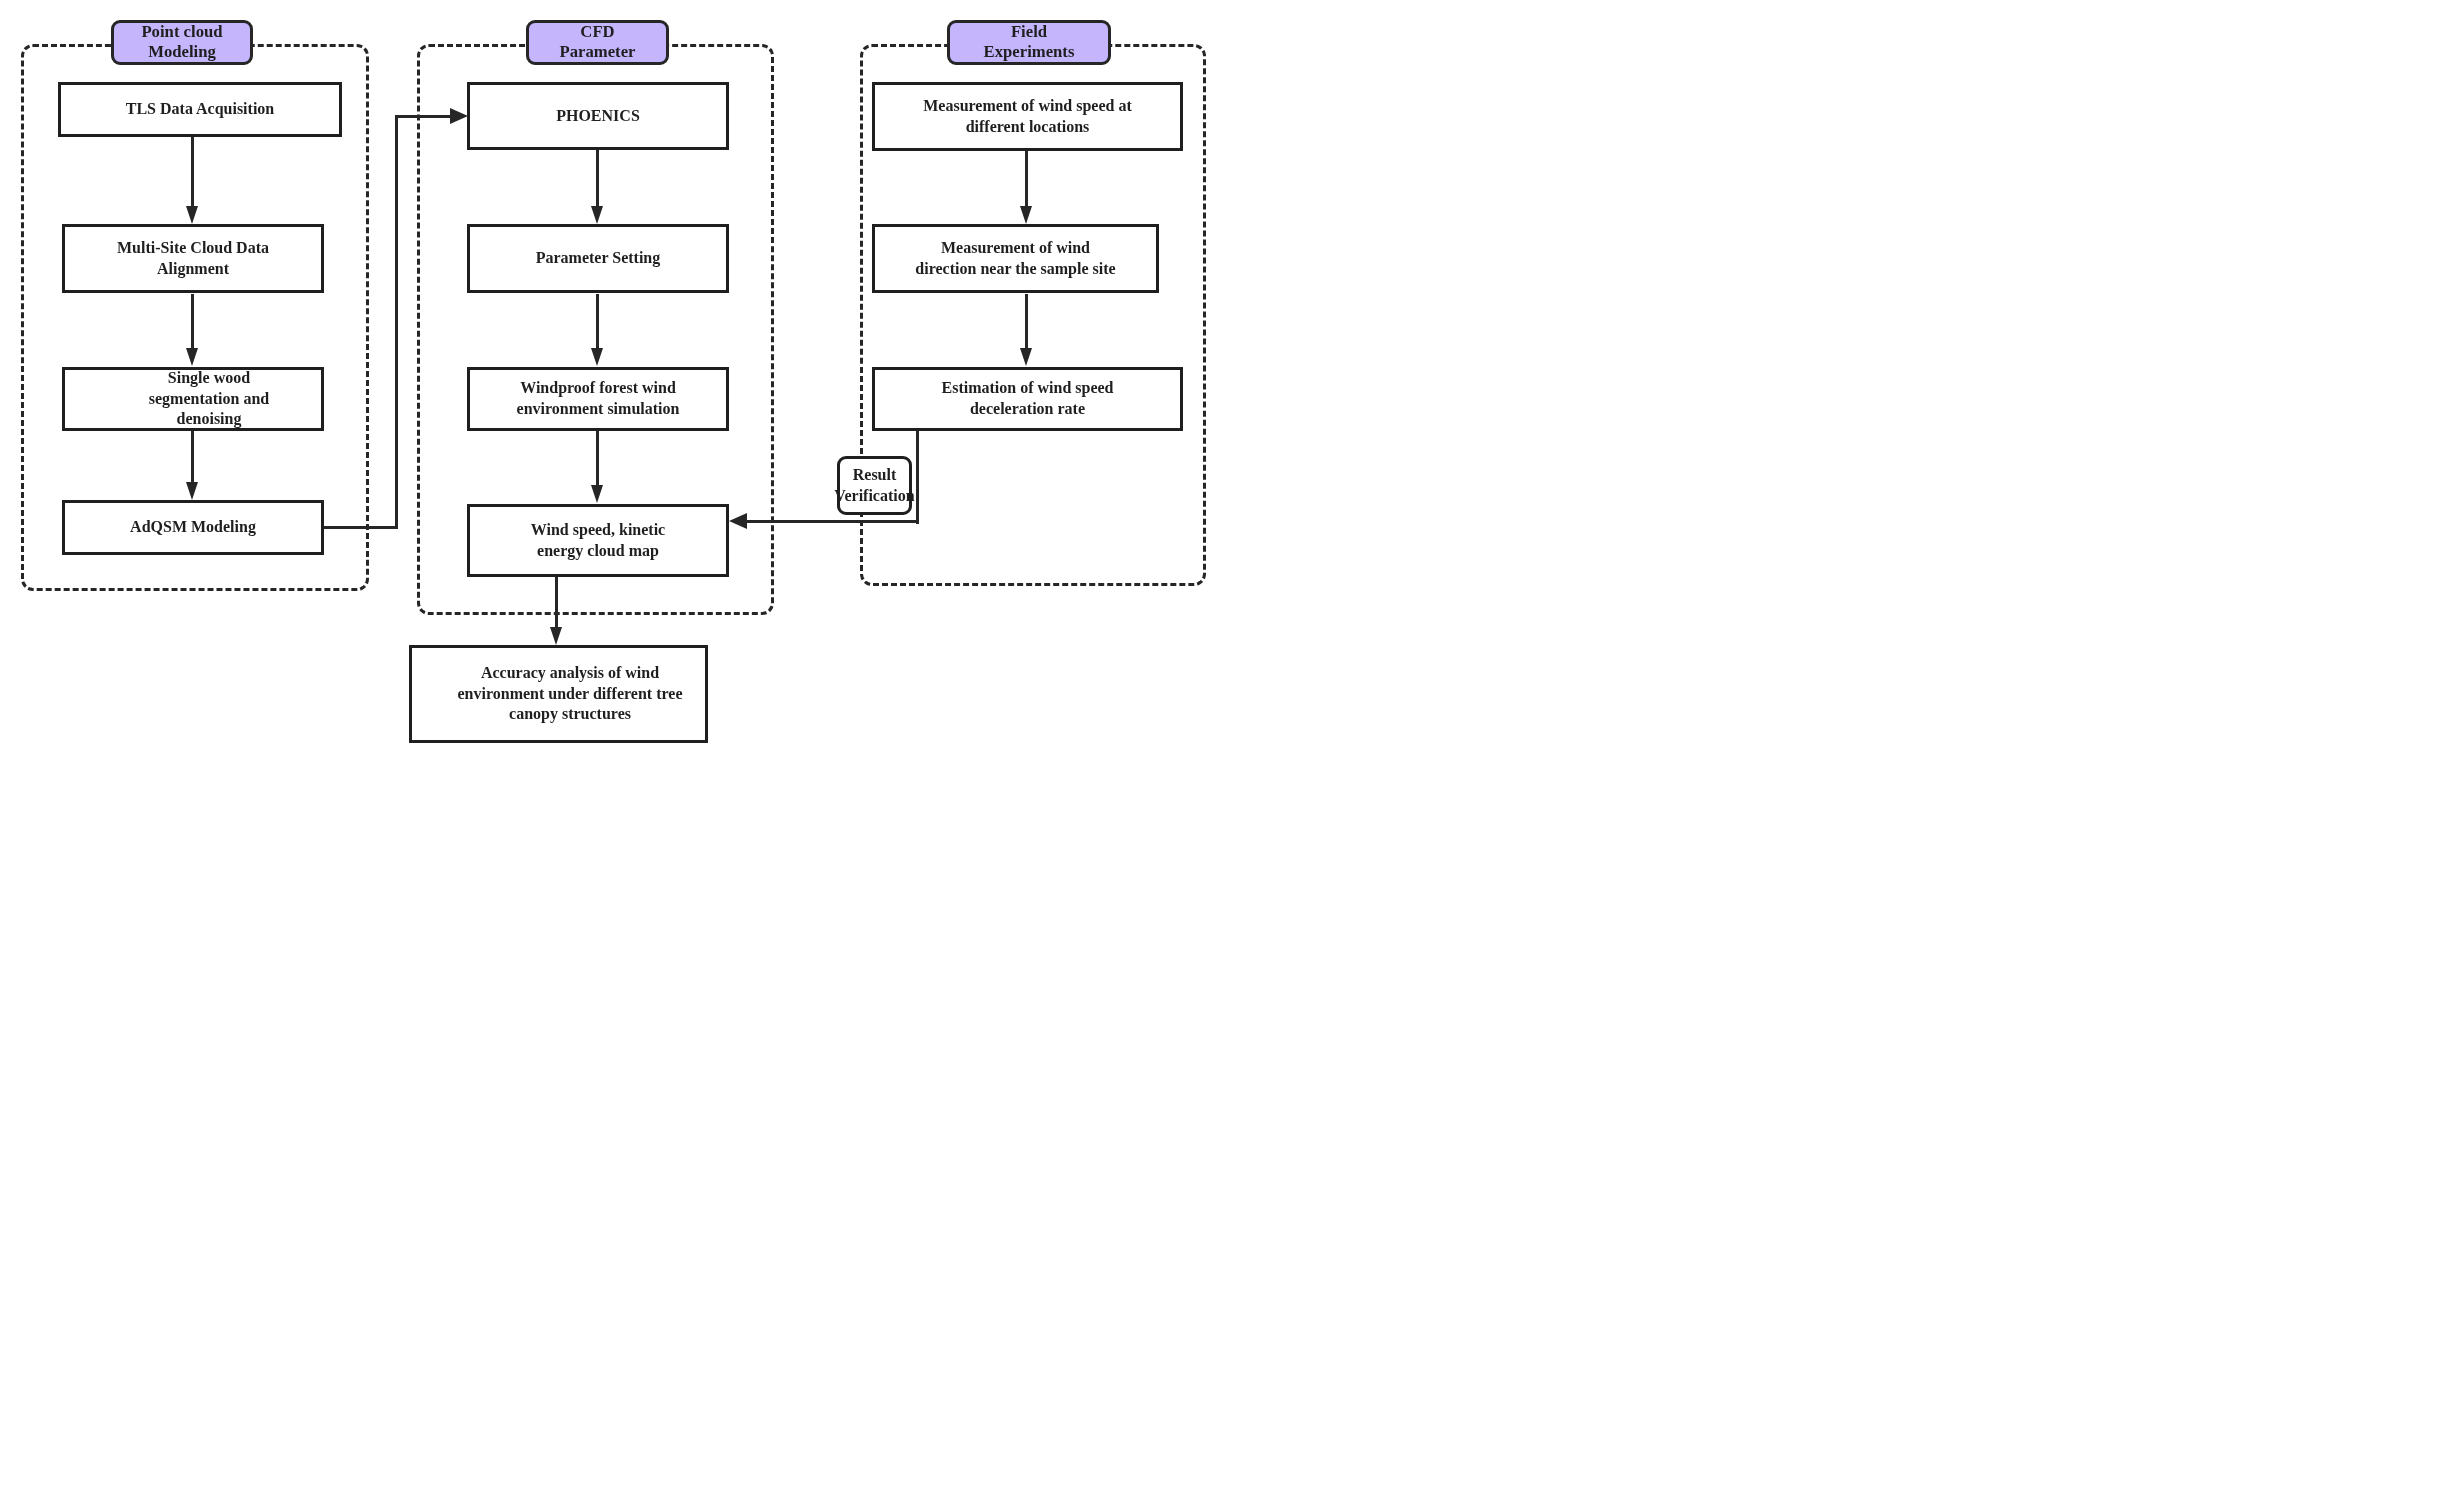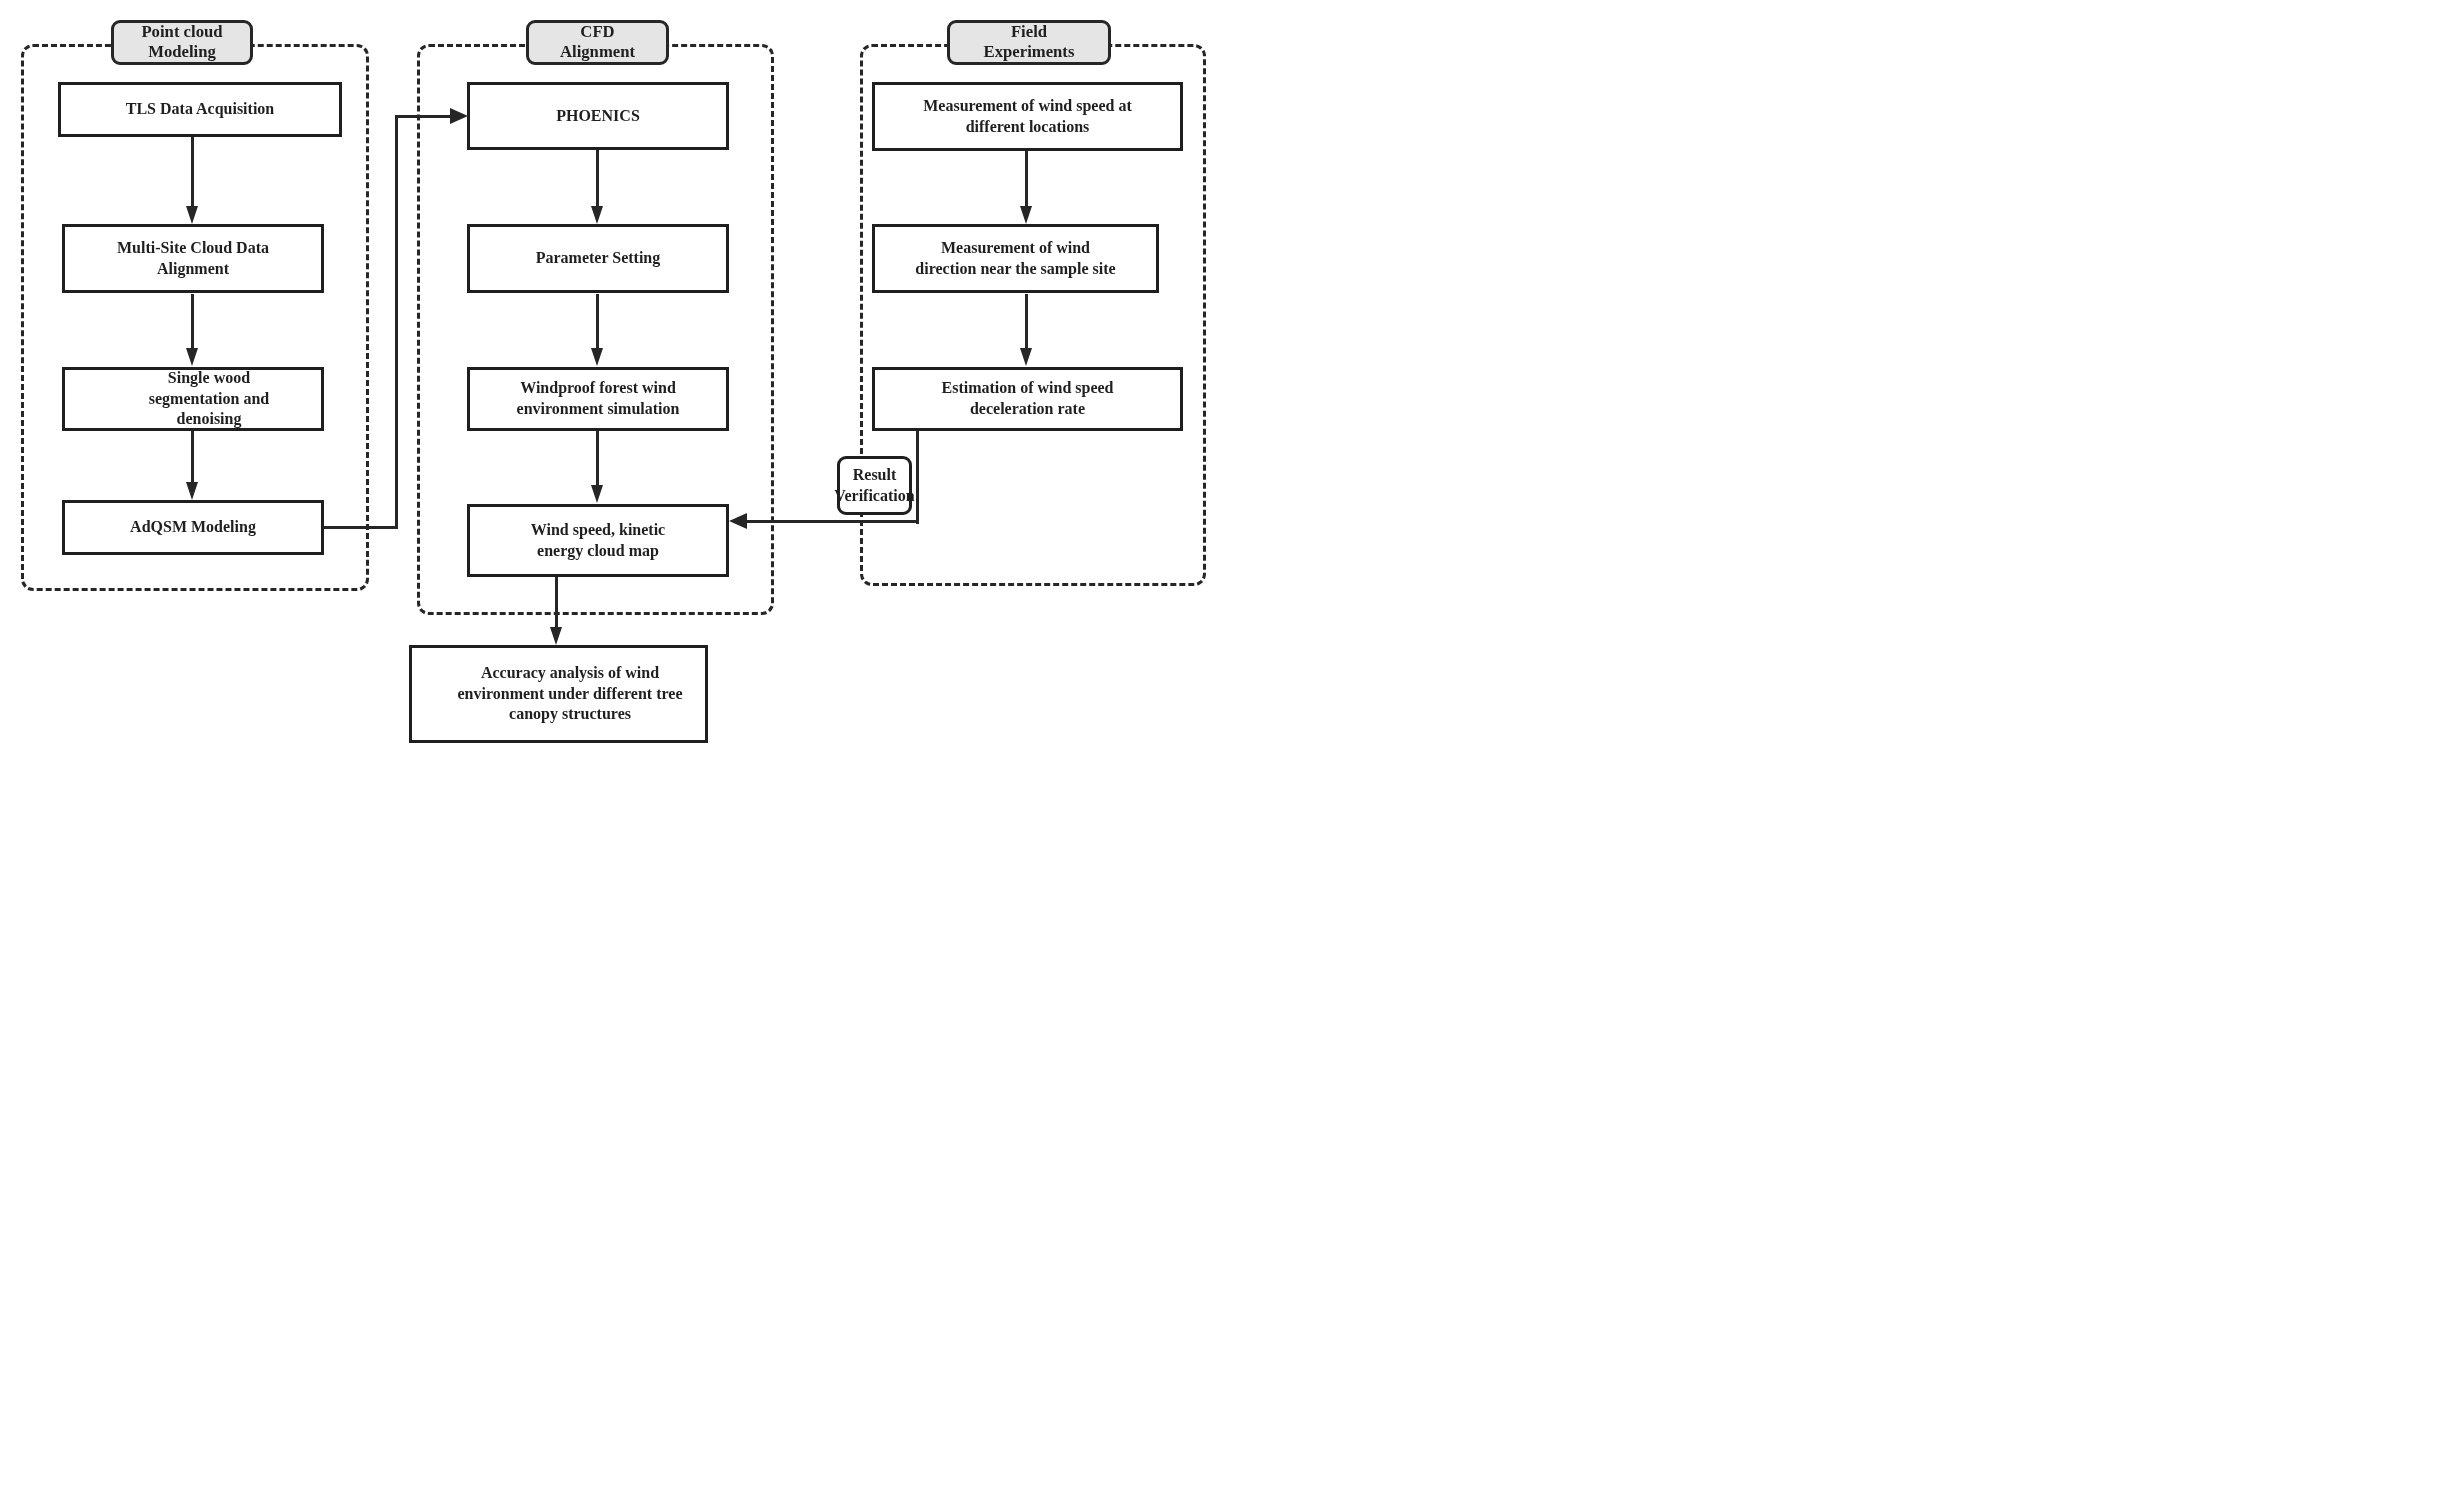--- a/index.html
+++ b/index.html
@@ -27,21 +27,21 @@
     font-weight:bold;
     font-size:16px;line-height:1.3;
     white-space:pre-line;
     box-sizing:border-box;
     z-index:3;
   }
   .title{
     position:absolute;
     border:3px solid #262626;
     border-radius:9px;
-    background:#e5e5e5;
+    background:#c4b5fd;
     display:flex;align-items:center;justify-content:center;
     text-align:center;
     font-weight:bold;
     font-size:16.7px;line-height:1.22;
     white-space:pre-line;
     box-sizing:border-box;
     z-index:4;
   }
   .rounded{border-radius:9px;}
   .vline,.hline{position:absolute;background:#262626;z-index:2;}
@@ -71,21 +71,21 @@
 
 <div class="canvas">
 
   <div class="group" style="left:21px;top:44px;width:342px;height:541px;"></div>
   <div class="group" style="left:417px;top:44px;width:351px;height:565px;"></div>
   <div class="group" style="left:860px;top:44px;width:340px;height:536px;"></div>
 
   <div class="title" style="left:111px;top:19.7px;width:142px;height:45px;">Point cloud
 Modeling</div>
   <div class="title" style="left:526px;top:19.7px;width:143px;height:45px;">CFD
-Alignment</div>
+Parameter</div>
   <div class="title" style="left:947px;top:19.7px;width:164px;height:45px;">Field
 Experiments</div>
 
   <div class="node" style="left:58px;top:82px;width:284px;height:55px;">TLS Data Acquisition</div>
   <div class="node" style="left:62px;top:224px;width:262px;height:69px;">Multi-Site Cloud Data
 Alignment</div>
   <div class="node" style="left:62px;top:367px;width:262px;height:64px;padding-left:32px;">Single wood
 segmentation and
 denoising</div>
   <div class="node" style="left:62px;top:500px;width:262px;height:55px;">AdQSM Modeling</div>

